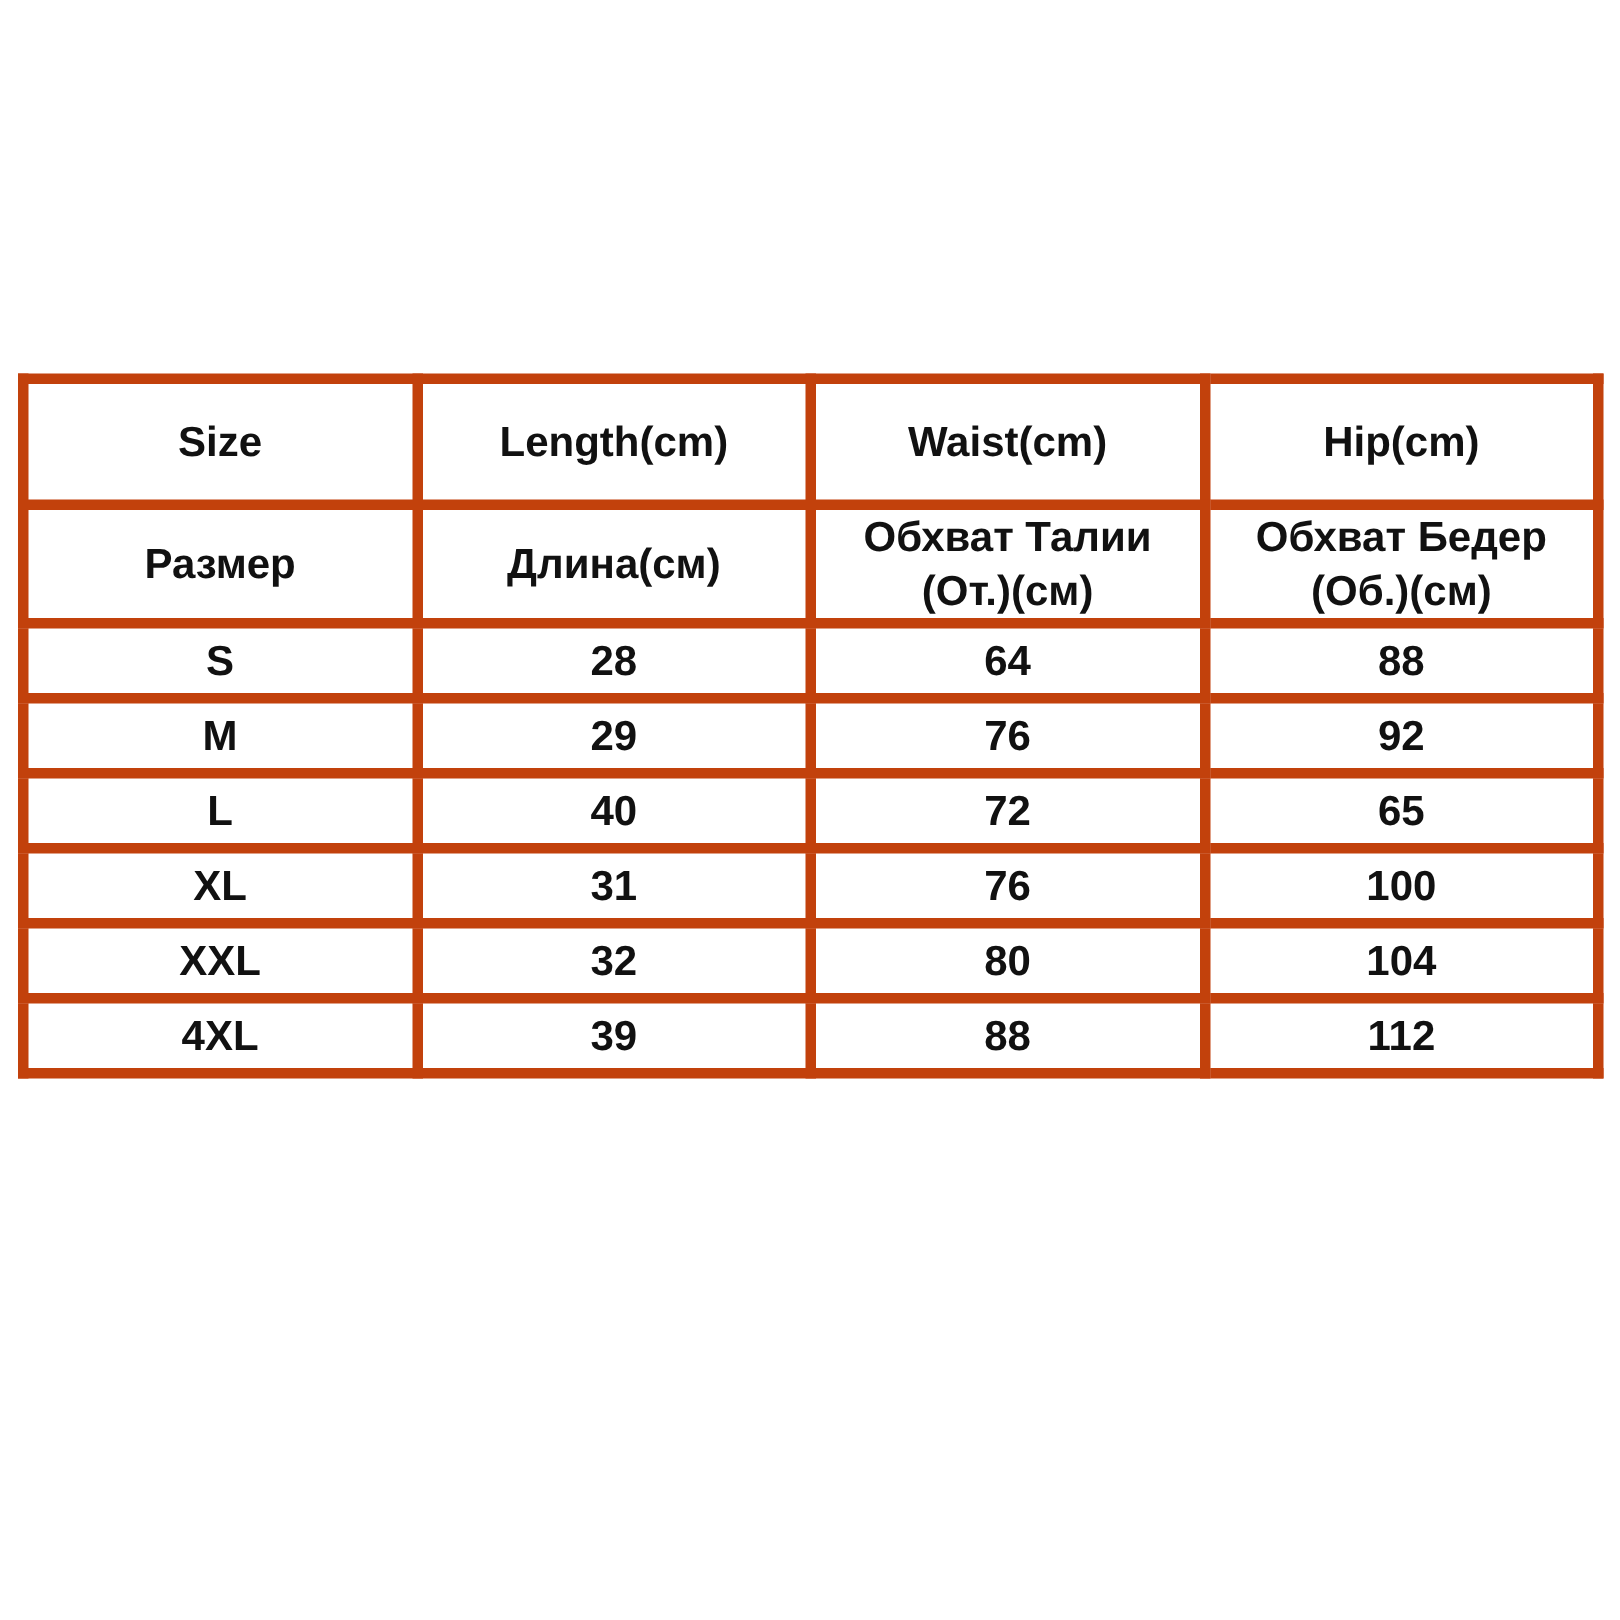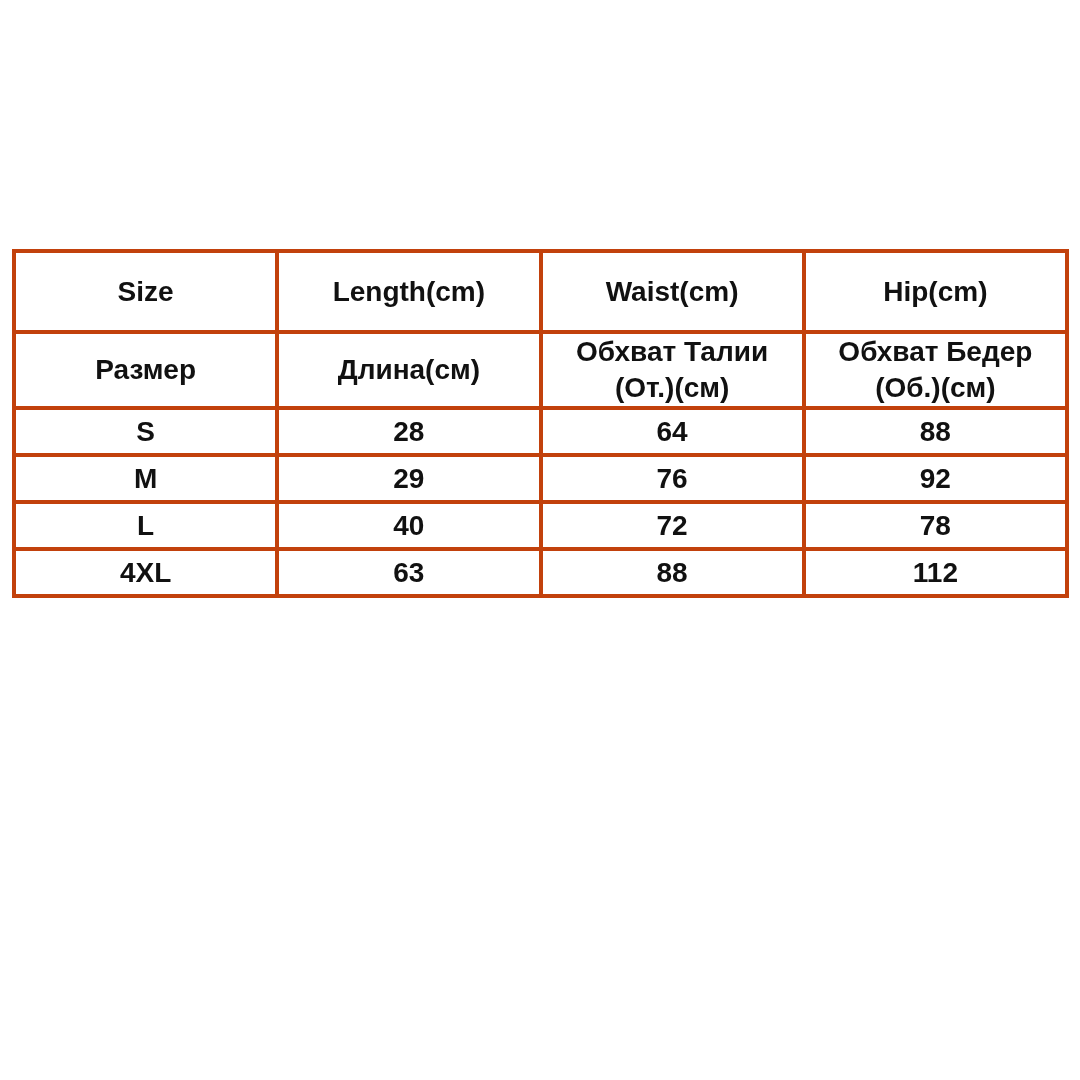--- a/index.html
+++ b/index.html
@@ -21,21 +21,21 @@
     top: 249px;
     width: 1057px;
     border-collapse: collapse;
     table-layout: fixed;
     color: #111111;
     font-weight: bold;
     text-align: center;
   }
   table.size-table th,
   table.size-table td {
-    border: 4px solid #c2410c;
+    border: 7px solid #c2410c;
     background: #ffffff;
     padding: 0 6px;
     vertical-align: middle;
     font-size: 28px;
     font-weight: bold;
     line-height: 1.28;
   }
   tr.header-row-en th { height: 77px; }
   tr.header-row-ru th { height: 72px; }
   tr.data-row td { height: 43px; }
@@ -69,23 +69,35 @@
       <tr class="data-row">
         <td>M</td>
         <td>29</td>
         <td>76</td>
         <td>92</td>
       </tr>
       <tr class="data-row">
         <td>L</td>
         <td>40</td>
         <td>72</td>
-        <td>78</td>
+        <td>65</td>
+      </tr>
+      <tr class="data-row">
+        <td>XL</td>
+        <td>31</td>
+        <td>76</td>
+        <td>100</td>
+      </tr>
+      <tr class="data-row">
+        <td>XXL</td>
+        <td>32</td>
+        <td>80</td>
+        <td>104</td>
       </tr>
       <tr class="data-row">
         <td>4XL</td>
-        <td>63</td>
+        <td>39</td>
         <td>88</td>
         <td>112</td>
       </tr>
     </tbody>
   </table>
 </div>
 
 </body></html>

